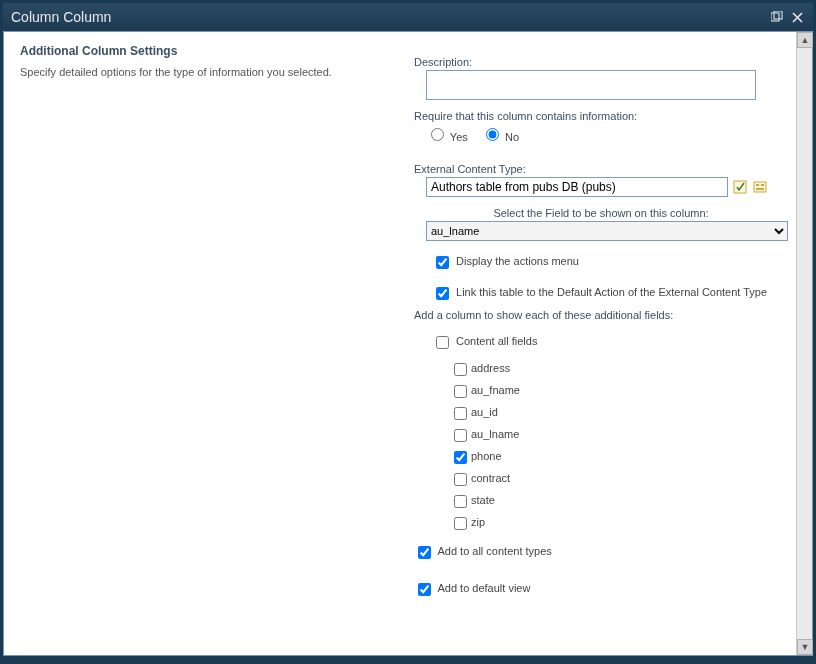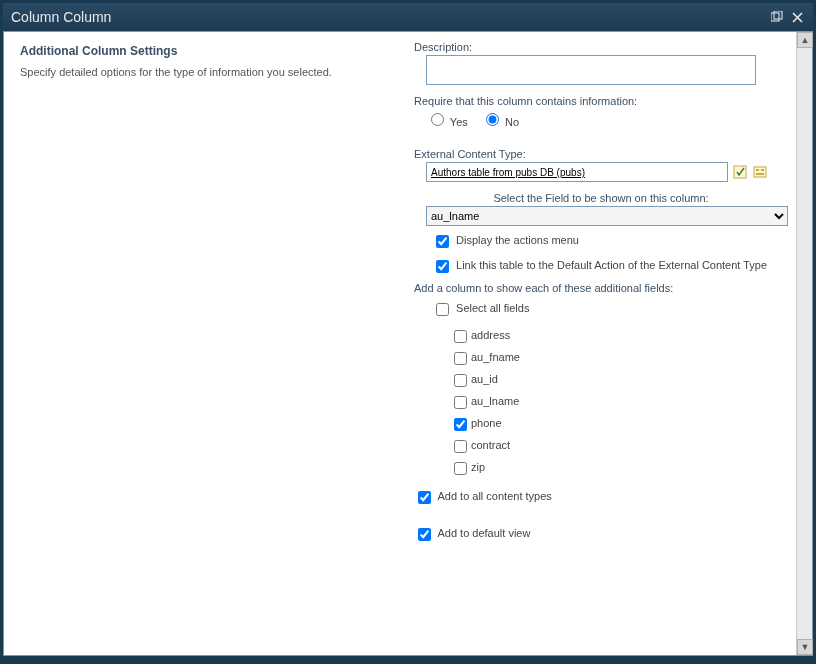--- a/index.html
+++ b/index.html
@@ -59,21 +59,21 @@
     margin: 4px 0 8px 0;
   }
   .section-desc {
     color: #555;
     margin-bottom: 12px;
   }
   label.field-label, .field-label {
     display: block;
     color: #3b4f65;
     font-size: 11px;
-    margin: 1px 0 2px 0;
+    margin: 16px 0 2px 0;
   }
   textarea.desc {
     width: 330px;
     height: 30px;
     border: 1px solid #7f9db9;
     background: #fff;
     font-family: inherit;
     font-size: 11px;
     resize: none;
     overflow-y: scroll;
@@ -87,39 +87,38 @@
     align-items: center;
     gap: 4px;
   }
   .ect-input {
     width: 302px;
     height: 20px;
     border: 1px solid #7f9db9;
     background: #fff;
     padding: 1px 4px;
     font-family: inherit;
-    font-size: 10px;
-    text-decoration: underline;
+    font-size: 12px;
     color: #000;
   }
   .small-icon {
     width: 16px; height: 16px;
     display: inline-flex;
     align-items: center; justify-content: center;
   }
   select.field-select {
     width: 362px;
     height: 20px;
     border: 1px solid #7f9db9;
     background: #f4f4f4;
     font-family: inherit;
     font-size: 11px;
   }
   .cb-row {
-    margin: 6px 0 6px 18px;
+    margin: 12px 0 6px 18px;
   }
   .cb-row input { vertical-align: middle; margin-right: 4px;}
   .cb-top {
     margin: 10px 0 4px 0;
   }
   .cb-top input { vertical-align: middle; margin-right: 4px; }
   .fields-list .cb-row { margin: 3px 0 3px 36px; }
   .scrollbar-right {
     position: absolute;
     right: 0; top: 0; bottom: 0;
@@ -212,30 +211,31 @@
       </div>
 
       <div class="cb-row">
         <input type="checkbox" checked="" style="">
         <span>Link this table to the Default Action of the External Content Type</span>
       </div>
 
       <div class="field-label" style="margin-top:4px;">Add a column to show each of these additional fields:</div>
       <div class="cb-row">
         <input type="checkbox" style="">
-        <span>Select all fields</span>
+        <span>Content all fields</span>
       </div>
 
       <div class="fields-list" id="fields-list" style="margin-top:8px;">
             <div class="cb-row"><input type="checkbox" style=""><span>address</span></div>
             <div class="cb-row"><input type="checkbox" style=""><span>au_fname</span></div>
             <div class="cb-row"><input type="checkbox" style=""><span>au_id</span></div>
             <div class="cb-row"><input type="checkbox" style=""><span>au_lname</span></div>
             <div class="cb-row"><input type="checkbox" checked="" style=""><span>phone</span></div>
             <div class="cb-row"><input type="checkbox" style=""><span>contract</span></div>
+            <div class="cb-row"><input type="checkbox" style=""><span>state</span></div>
             <div class="cb-row"><input type="checkbox" style=""><span>zip</span></div>
           </div>
 
       <div class="cb-top">
         <input type="checkbox" checked="" style="">
         <span>Add to all content types</span>
       </div>
 
       <div class="cb-top" style="margin-top:18px;">
         <input type="checkbox" checked="" style="">

